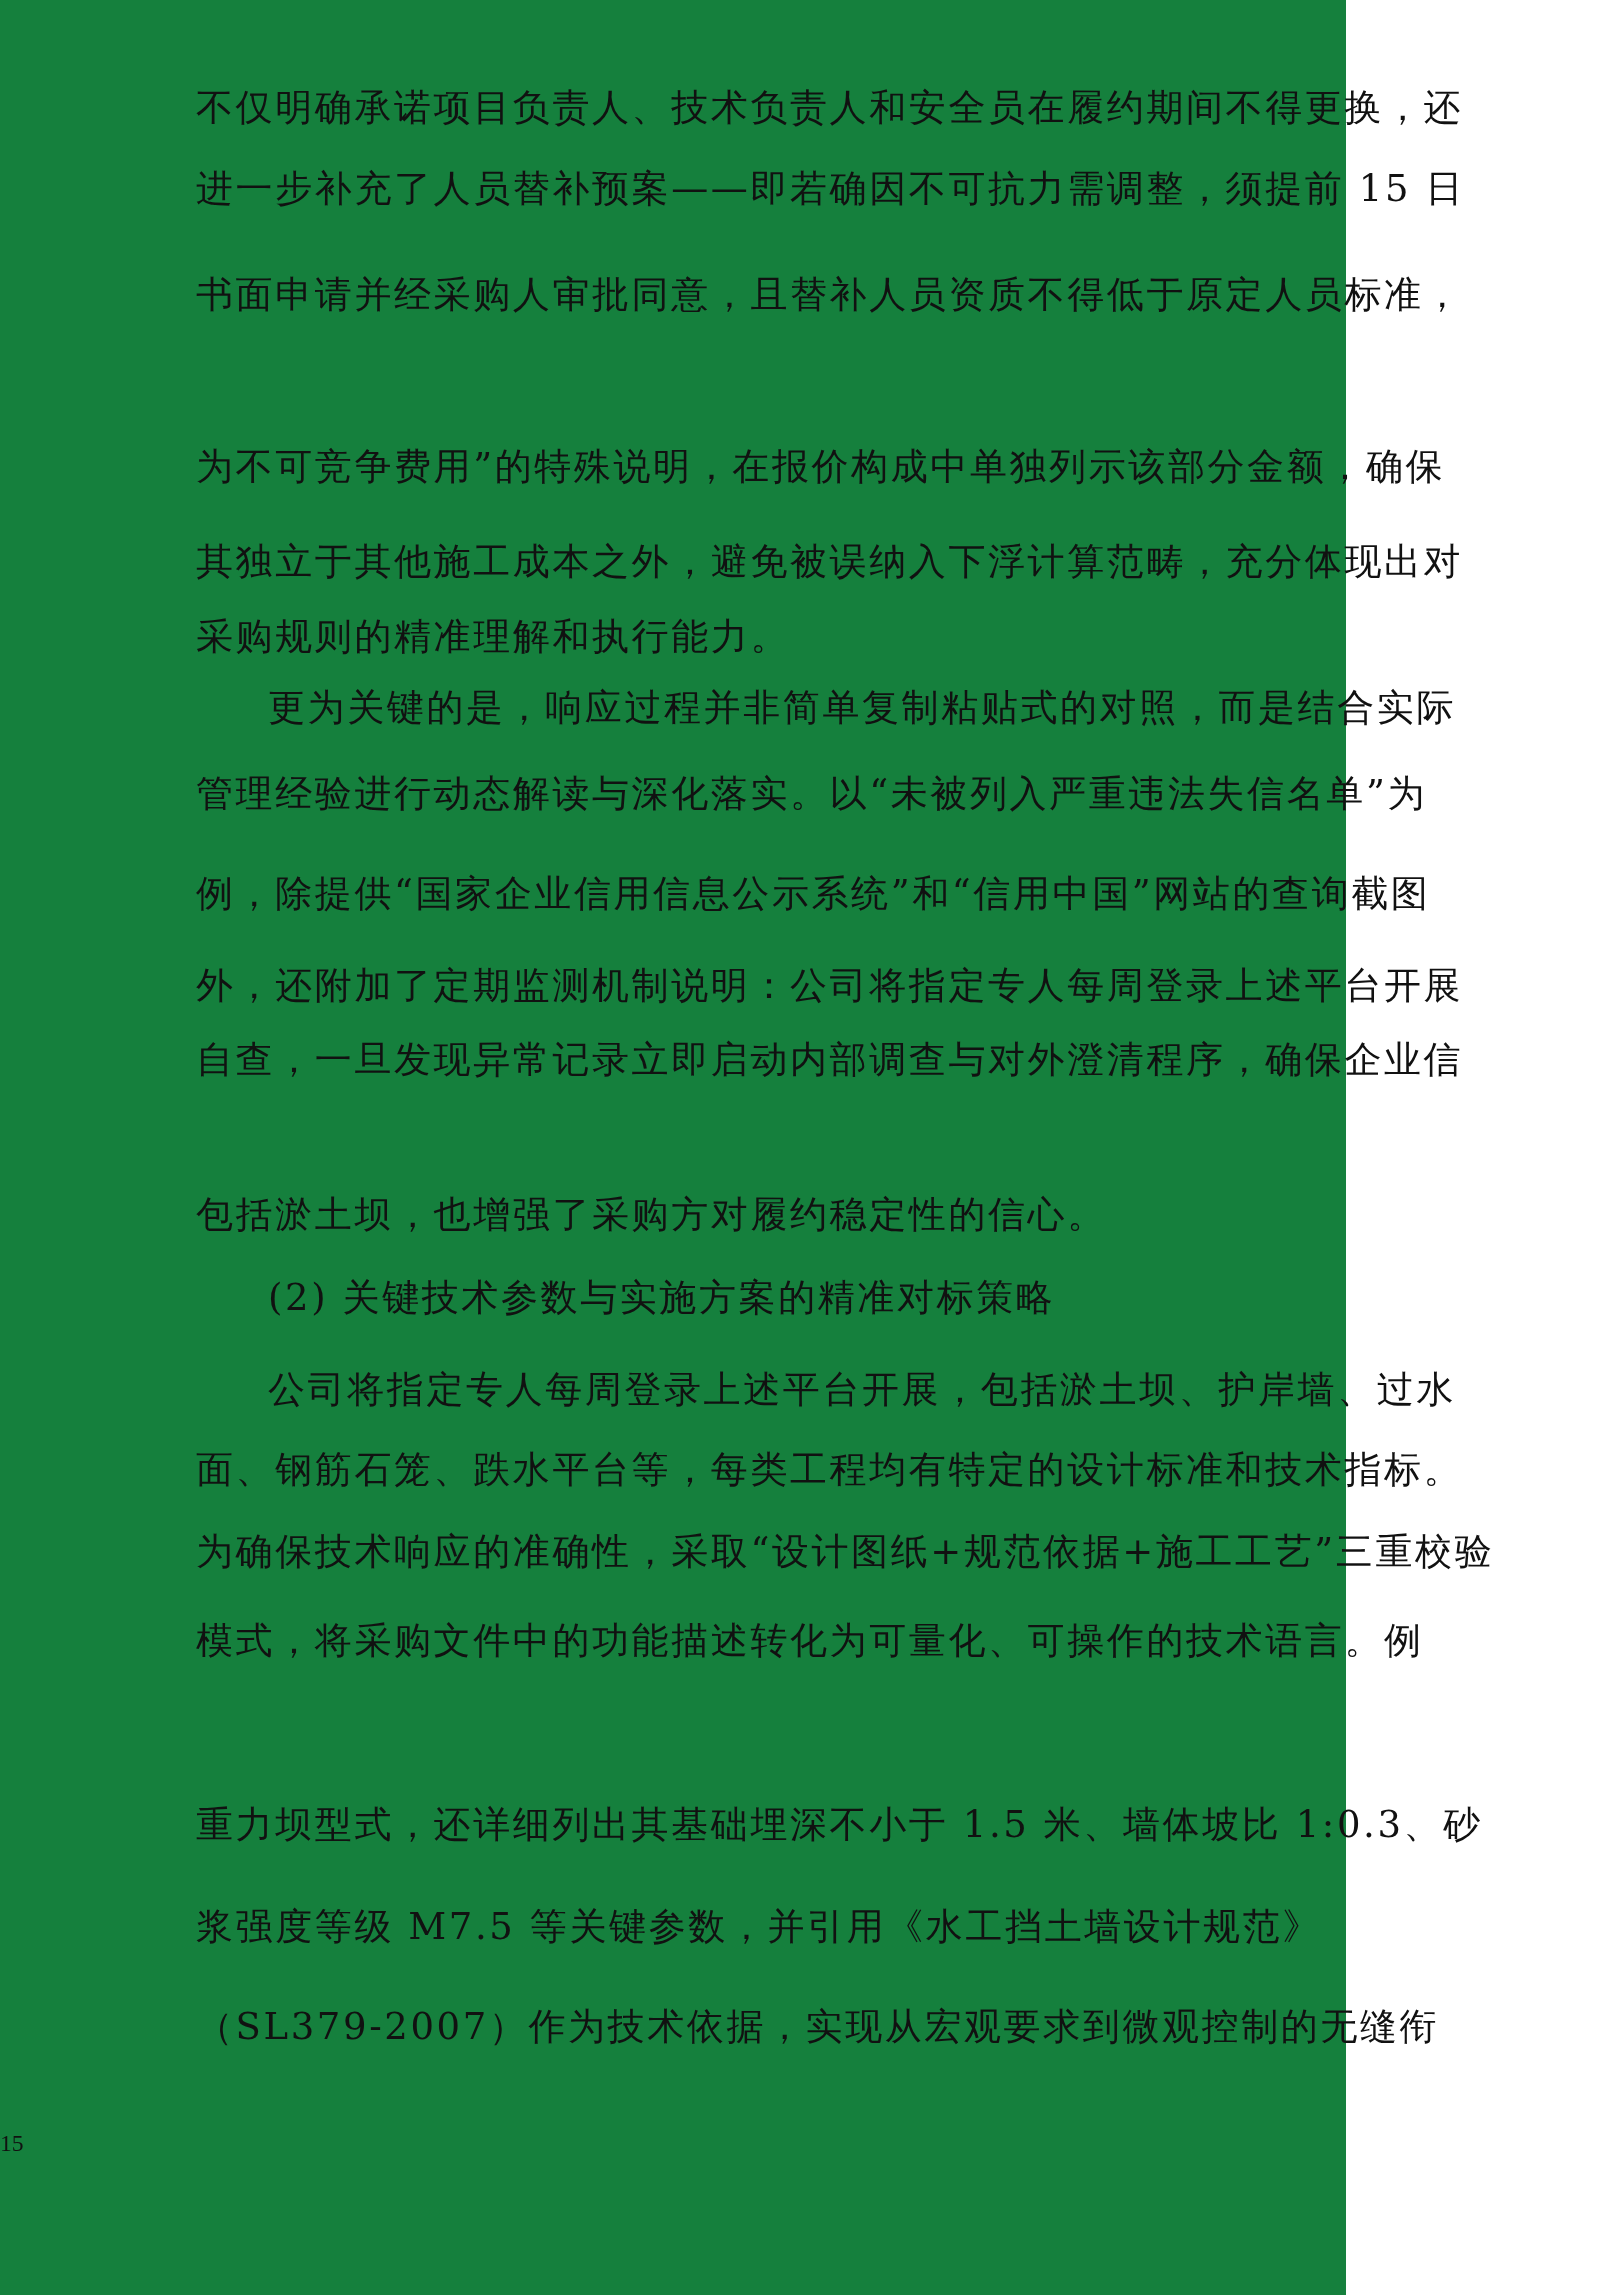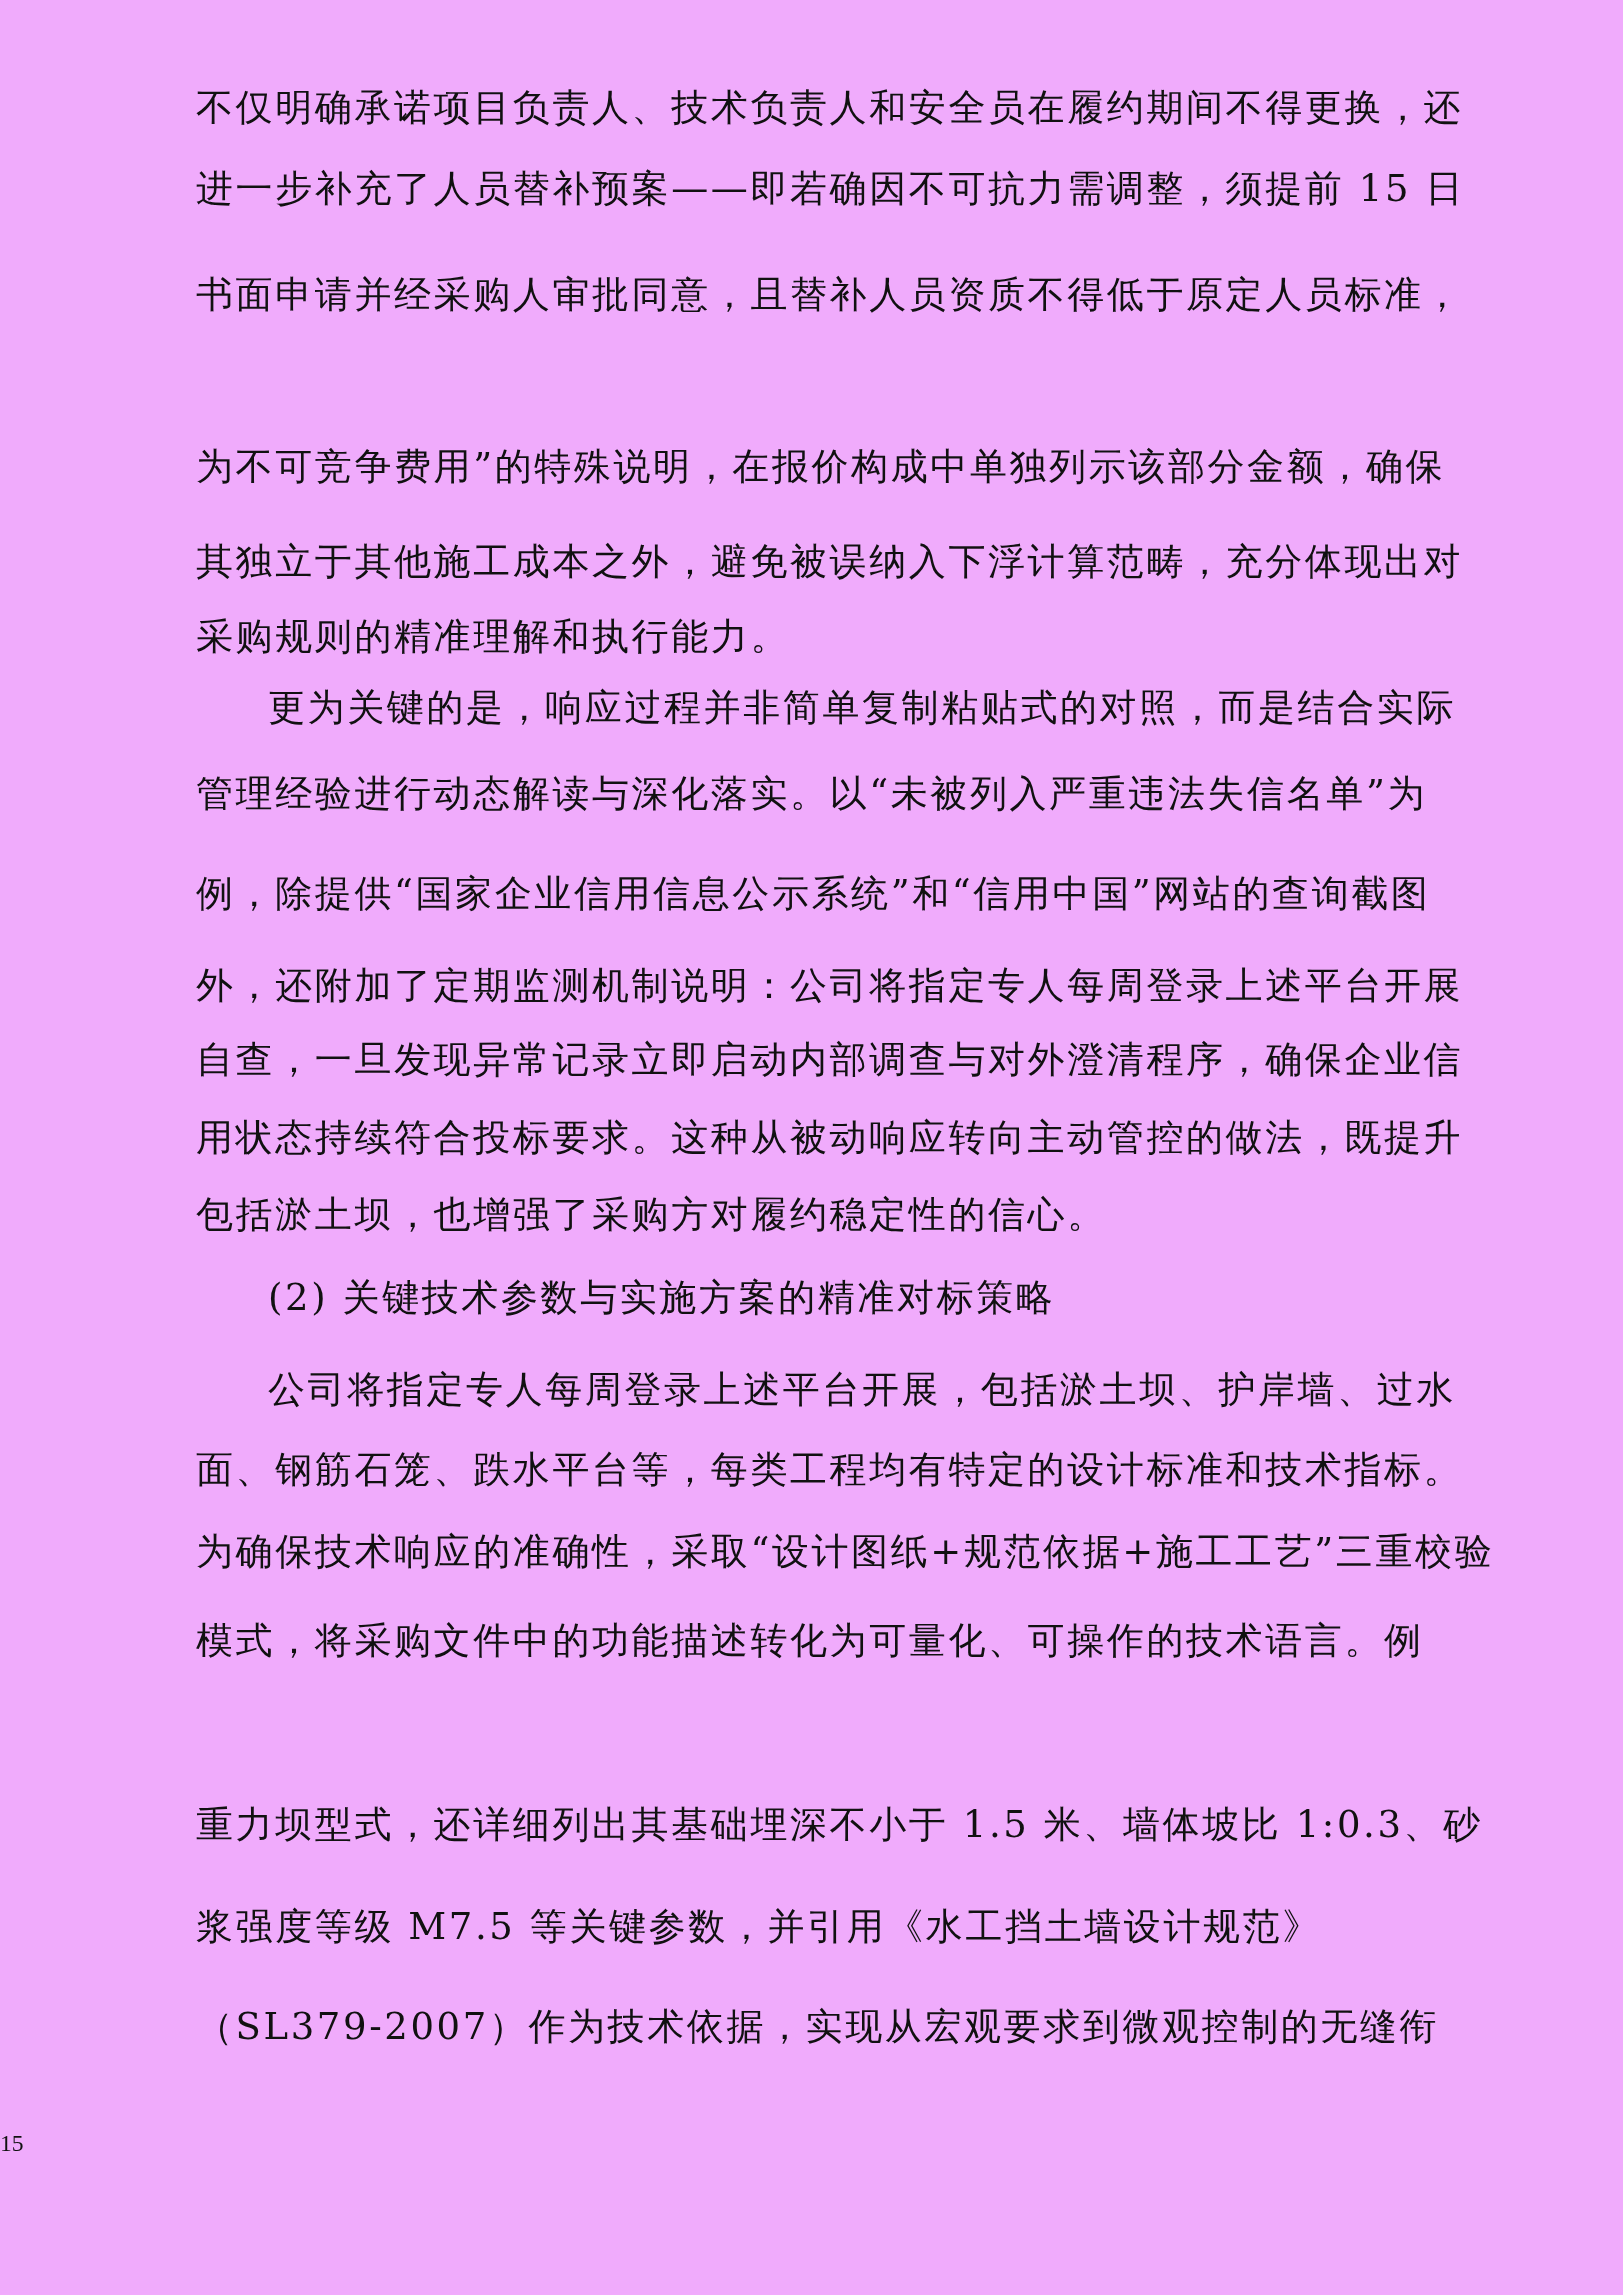--- a/index.html
+++ b/index.html
@@ -1,17 +1,17 @@
 <!DOCTYPE html>
 <html style="font-size:10.5px"><head>
 <meta charset="utf-8">
 <style>
   html, body { margin: 0; padding: 0; background: #ffffff; }
   body { width: 1623px; height: 2295px; position: relative; overflow: hidden; }
-  .page { position: absolute; left: 0; top: 0; width: 1623px; height: 2295px; background: #f0abfc; }
+  .page { position: absolute; left: 0; top: 0; width: 1346px; height: 2295px; background: #15803d; }
   .line {
     position: absolute;
     left: 196px;
     width: 1243px;
     white-space: nowrap;
     font-family: "DejaVu Serif", "Liberation Serif", serif;
     font-size: 37px;
     line-height: 46px;
     height: 46px;
     color: #111111;
@@ -36,21 +36,20 @@
   <div class="line" style="top:166px">进一步补充了人员替补预案——即若确因不可抗力需调整，须提前 15 日</div>
   <div class="line" style="top:272px">书面申请并经采购人审批同意，且替补人员资质不得低于原定人员标准，</div>
   <div class="line" style="top:444px">为不可竞争费用”的特殊说明，在报价构成中单独列示该部分金额，确保</div>
   <div class="line" style="top:539px">其独立于其他施工成本之外，避免被误纳入下浮计算范畴，充分体现出对</div>
   <div class="line" style="top:614px">采购规则的精准理解和执行能力。</div>
   <div class="line indent" style="top:685px">更为关键的是，响应过程并非简单复制粘贴式的对照，而是结合实际</div>
   <div class="line" style="top:771px">管理经验进行动态解读与深化落实。以“未被列入严重违法失信名单”为</div>
   <div class="line" style="top:871px">例，除提供“国家企业信用信息公示系统”和“信用中国”网站的查询截图</div>
   <div class="line" style="top:963px">外，还附加了定期监测机制说明：公司将指定专人每周登录上述平台开展</div>
   <div class="line" style="top:1037px">自查，一旦发现异常记录立即启动内部调查与对外澄清程序，确保企业信</div>
-  <div class="line" style="top:1115px">用状态持续符合投标要求。这种从被动响应转向主动管控的做法，既提升</div>
   <div class="line" style="top:1192px">包括淤土坝，也增强了采购方对履约稳定性的信心。</div>
   <div class="line heading" style="top:1275px">(2) 关键技术参数与实施方案的精准对标策略</div>
   <div class="line indent" style="top:1367px">公司将指定专人每周登录上述平台开展，包括淤土坝、护岸墙、过水</div>
   <div class="line" style="top:1447px">面、钢筋石笼、跌水平台等，每类工程均有特定的设计标准和技术指标。</div>
   <div class="line" style="top:1529px">为确保技术响应的准确性，采取“设计图纸+规范依据+施工工艺”三重校验</div>
   <div class="line" style="top:1618px">模式，将采购文件中的功能描述转化为可量化、可操作的技术语言。例</div>
   <div class="line" style="top:1802px">重力坝型式，还详细列出其基础埋深不小于 1.5 米、墙体坡比 1:0.3、砂</div>
   <div class="line" style="top:1904px">浆强度等级 M7.5 等关键参数，并引用《水工挡土墙设计规范》</div>
   <div class="line" style="top:2004px">（SL379-2007）作为技术依据，实现从宏观要求到微观控制的无缝衔</div>
   <div class="pagenum">15</div>

